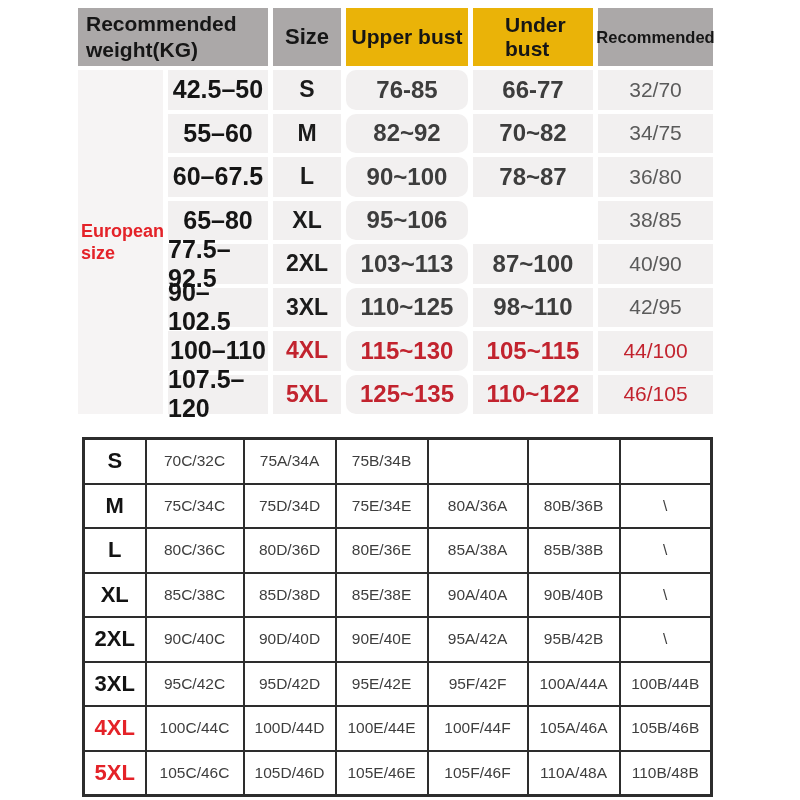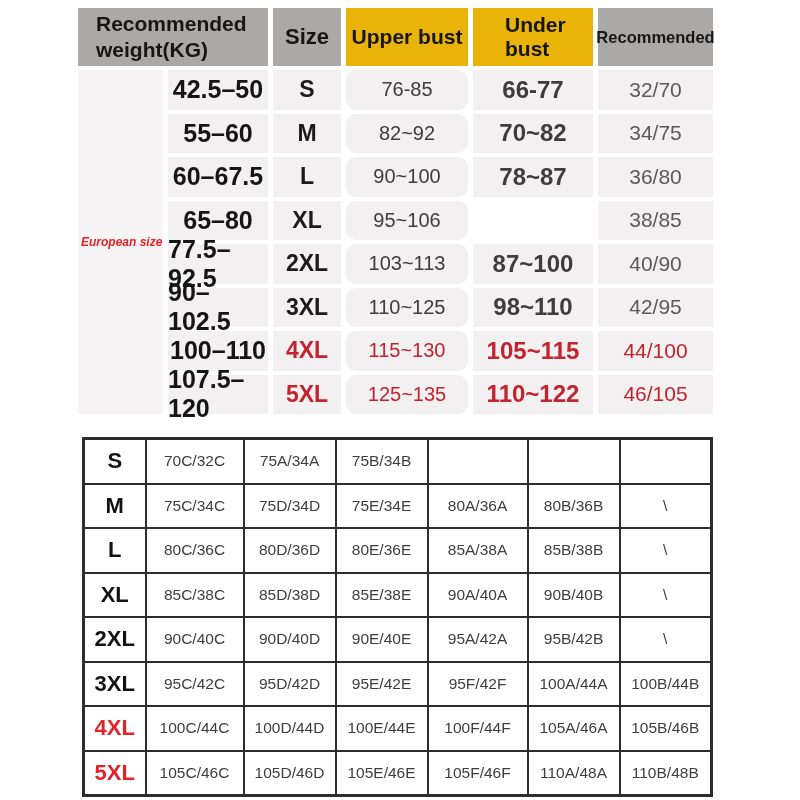--- a/index.html
+++ b/index.html
@@ -15,38 +15,38 @@
     display:grid;
     grid-template-columns:85px 100px 68px 122px 120px 115px;
     grid-template-rows:58px repeat(8,39.5px);
     row-gap:4px;column-gap:5px;
   }
   .tt>div{display:flex;align-items:center;justify-content:center;}
   .hdr{background:#aba8a8;color:#161616;font-weight:bold;}
   .hdr-weight{
     grid-column:1/3;grid-row:1;
     justify-content:flex-start !important;
-    padding-left:18px;font-size:21px;line-height:1.25;text-align:left;
+    padding-left:8px;font-size:21px;line-height:1.25;text-align:left;
   }
   .hdr-size{grid-column:3;grid-row:1;font-size:22px;}
   .hdr-red{background:#eab308;font-size:21px;}
   .hdr-upper{grid-column:4;grid-row:1;}
   .hdr-under{grid-column:5;grid-row:1;padding-left:32px;}
   .hdr-rec{grid-column:6;grid-row:1;font-size:16.5px;}
 
   .side{
     grid-column:1;grid-row:2/10;background:#f6f4f4;
     justify-content:flex-start !important;align-items:center;
     padding-left:3px;
-    color:#e42228;font-weight:bold;font-size:12px;line-height:1.25;font-style:italic;
+    color:#e42228;font-weight:bold;font-size:18px;line-height:1.25;
   }
   .cell{background:#f2f0f0;}
   .cw{grid-column:2;font-weight:bold;font-size:25px;color:#151515;}
   .cs{grid-column:3;font-weight:bold;font-size:23px;color:#1b1b1b;}
-  .cu{grid-column:4;font-weight:normal;font-size:20px;color:#3d3d3d;border-radius:10px;}
+  .cu{grid-column:4;font-weight:bold;font-size:24px;color:#3d3d3d;border-radius:10px;}
   .cn{grid-column:5;font-weight:bold;font-size:24px;color:#3d3d3d;}
   .cr{grid-column:6;font-size:21px;color:#5a5a5a;}
   .r0{grid-row:2}.r1{grid-row:3}.r2{grid-row:4}.r3{grid-row:5}
   .r4{grid-row:6}.r5{grid-row:7}.r6{grid-row:8}.r7{grid-row:9}
   .redv{color:#c2232e !important;}
 
   
   .bt{
     position:absolute;left:82px;top:437px;
     border-collapse:collapse;table-layout:fixed;width:628px;

